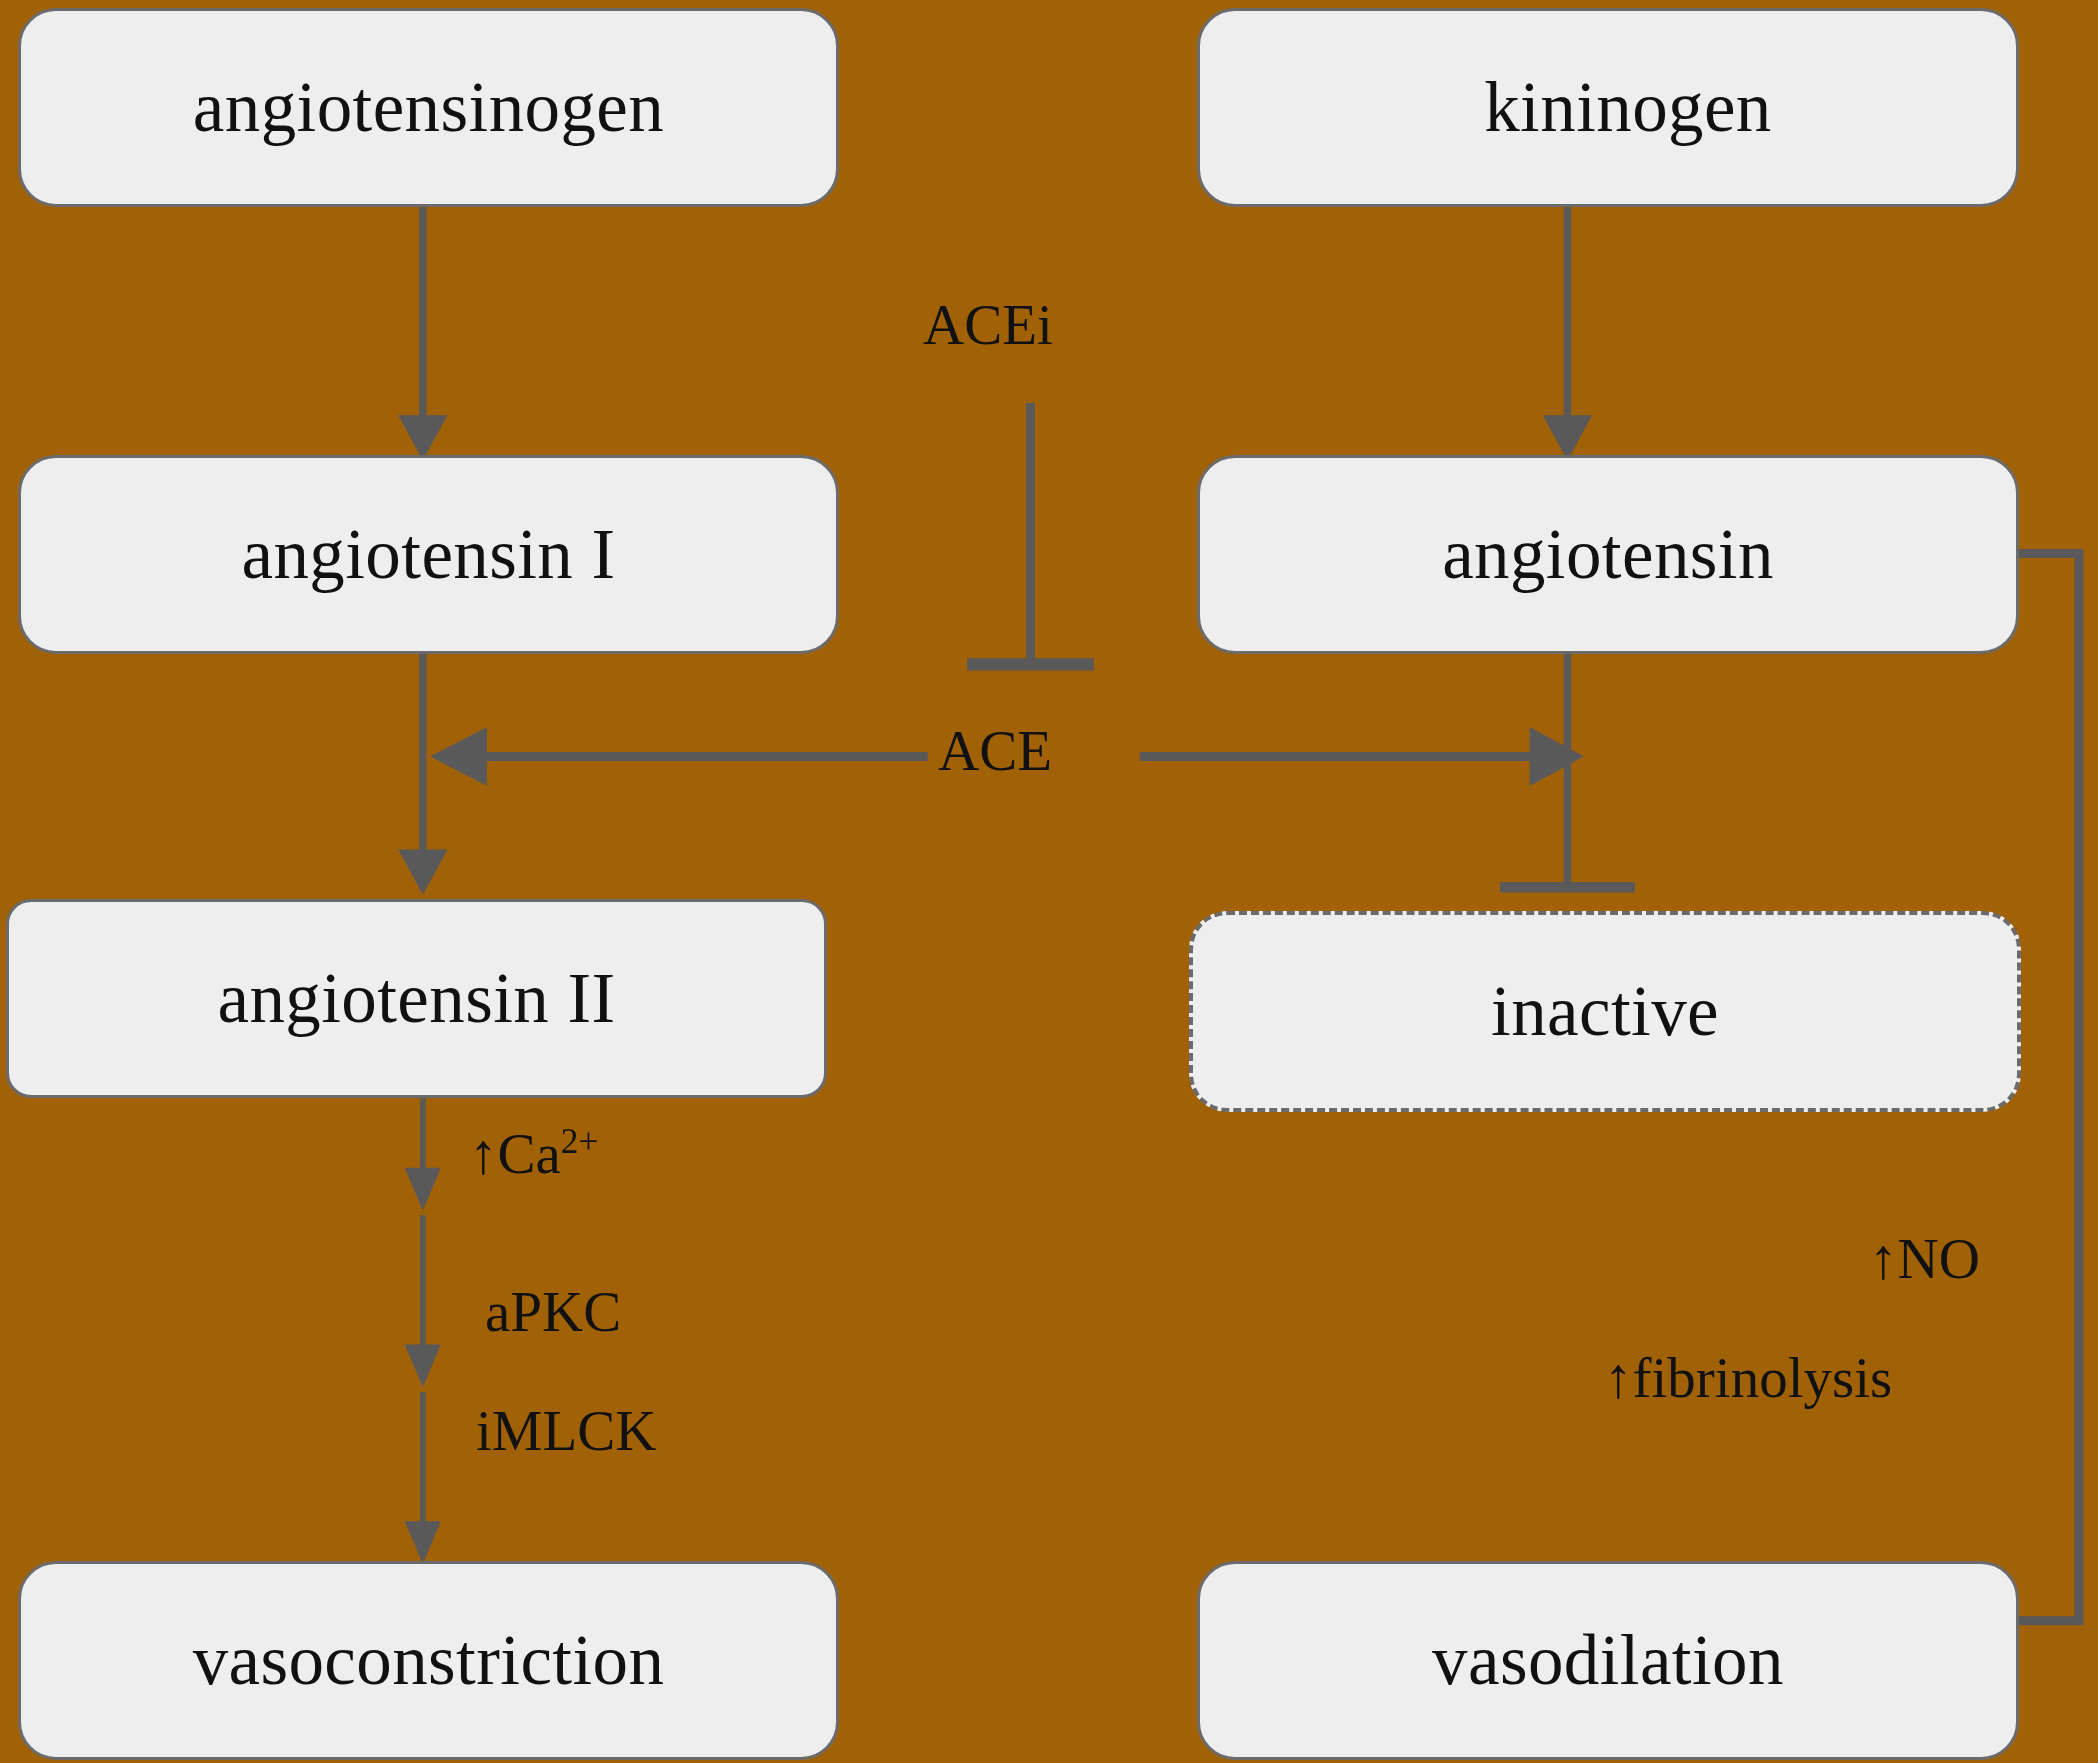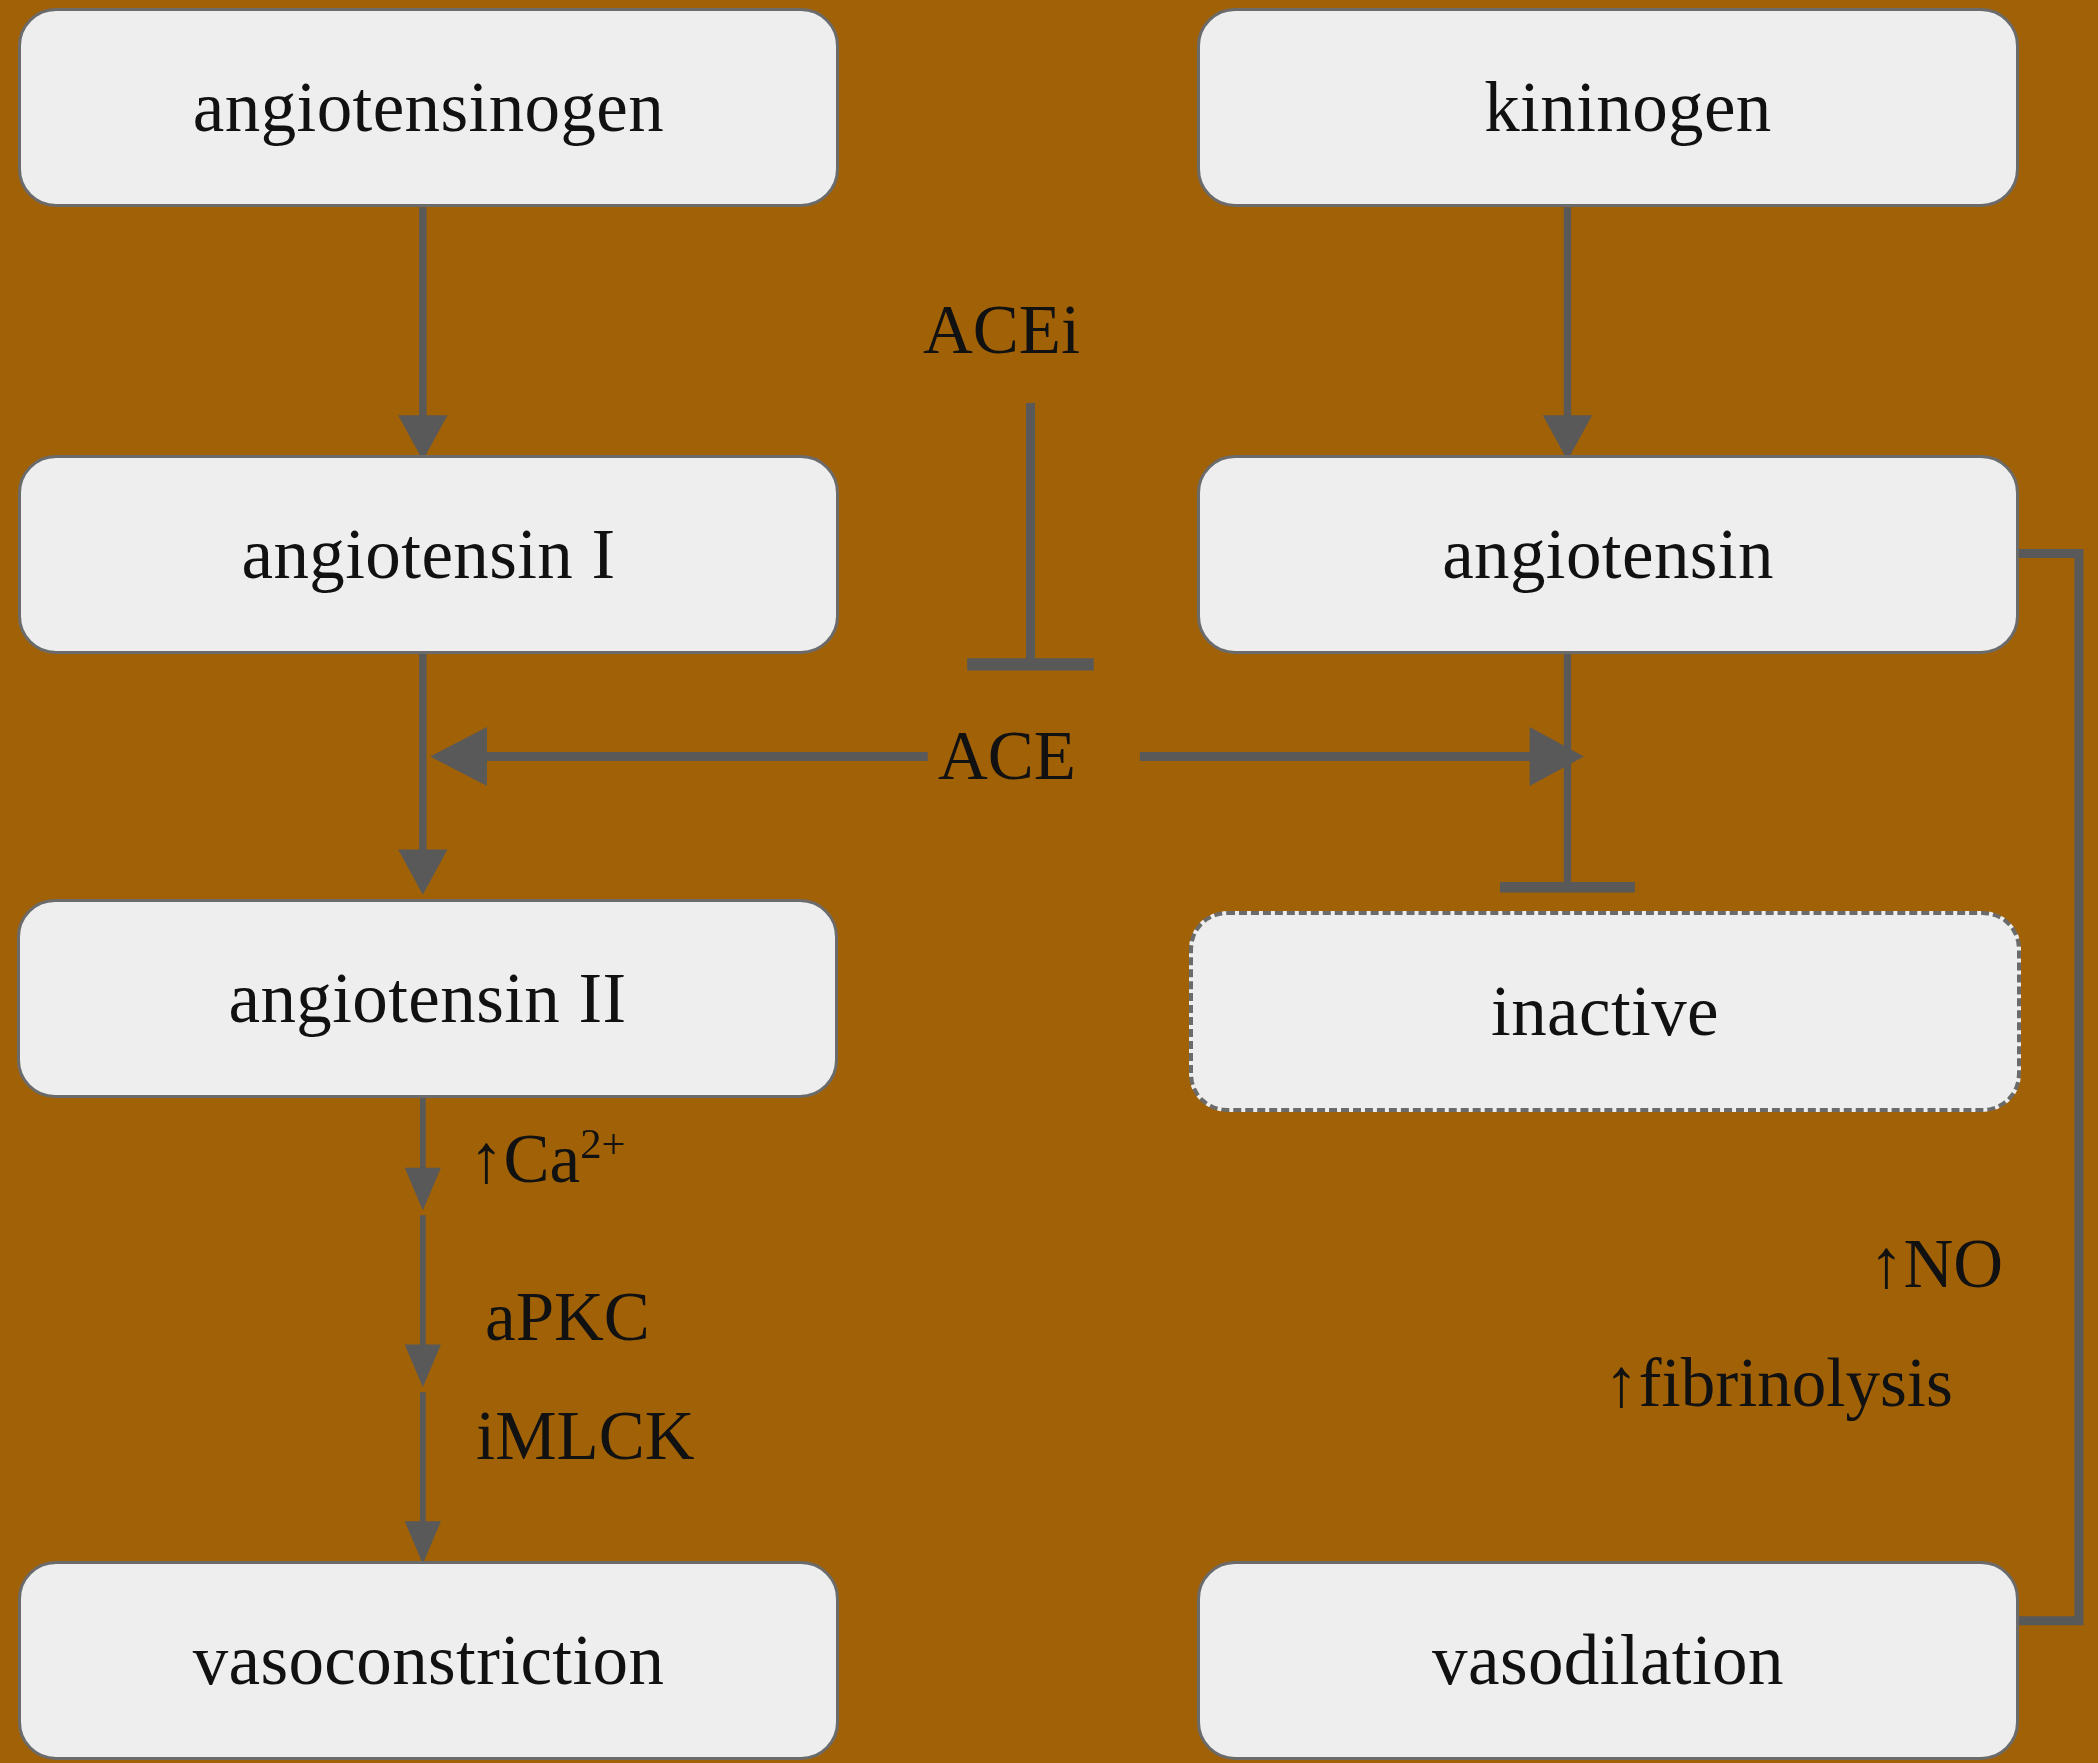--- a/index.html
+++ b/index.html
@@ -29,21 +29,21 @@
     line-height: 1;
     letter-spacing: 0.4px;
   }
   .node.dashed {
     border-style: dashed;
     border-width: 4.1px;
   }
   .edge-label {
     position: absolute;
     color: #111111;
-    font-size: 69px;
+    font-size: 57px;
     line-height: 1;
     white-space: nowrap;
   }
   .edge-label sup {
     font-size: 0.62em;
     vertical-align: super;
     line-height: 0;
   }
   svg.wires {
     position: absolute;
@@ -120,21 +120,21 @@
   </svg>
 
   <div class="node" style="left:18px; top:8.2px; width:821px; height:199px;">
     <span>angiotensinogen</span>
   </div>
 
   <div class="node" style="left:18px; top:455px; width:821px; height:199px;">
     <span>angiotensin I</span>
   </div>
 
-  <div class="node" style="left:17px; top:899px; width:821px; height:199px;">
+  <div class="node" style="left:6px; top:899px; width:821px; height:199px;border-radius:25px;">
     <span>angiotensin II</span>
   </div>
 
   <div class="node" style="left:18px; top:1561px; width:821px; height:199px;">
     <span>vasoconstriction</span>
   </div>
 
   <div class="node" style="left:1197px; top:8.2px; width:822px; height:199px;padding-left:40px;">
     <span>kininogen</span>
   </div>

